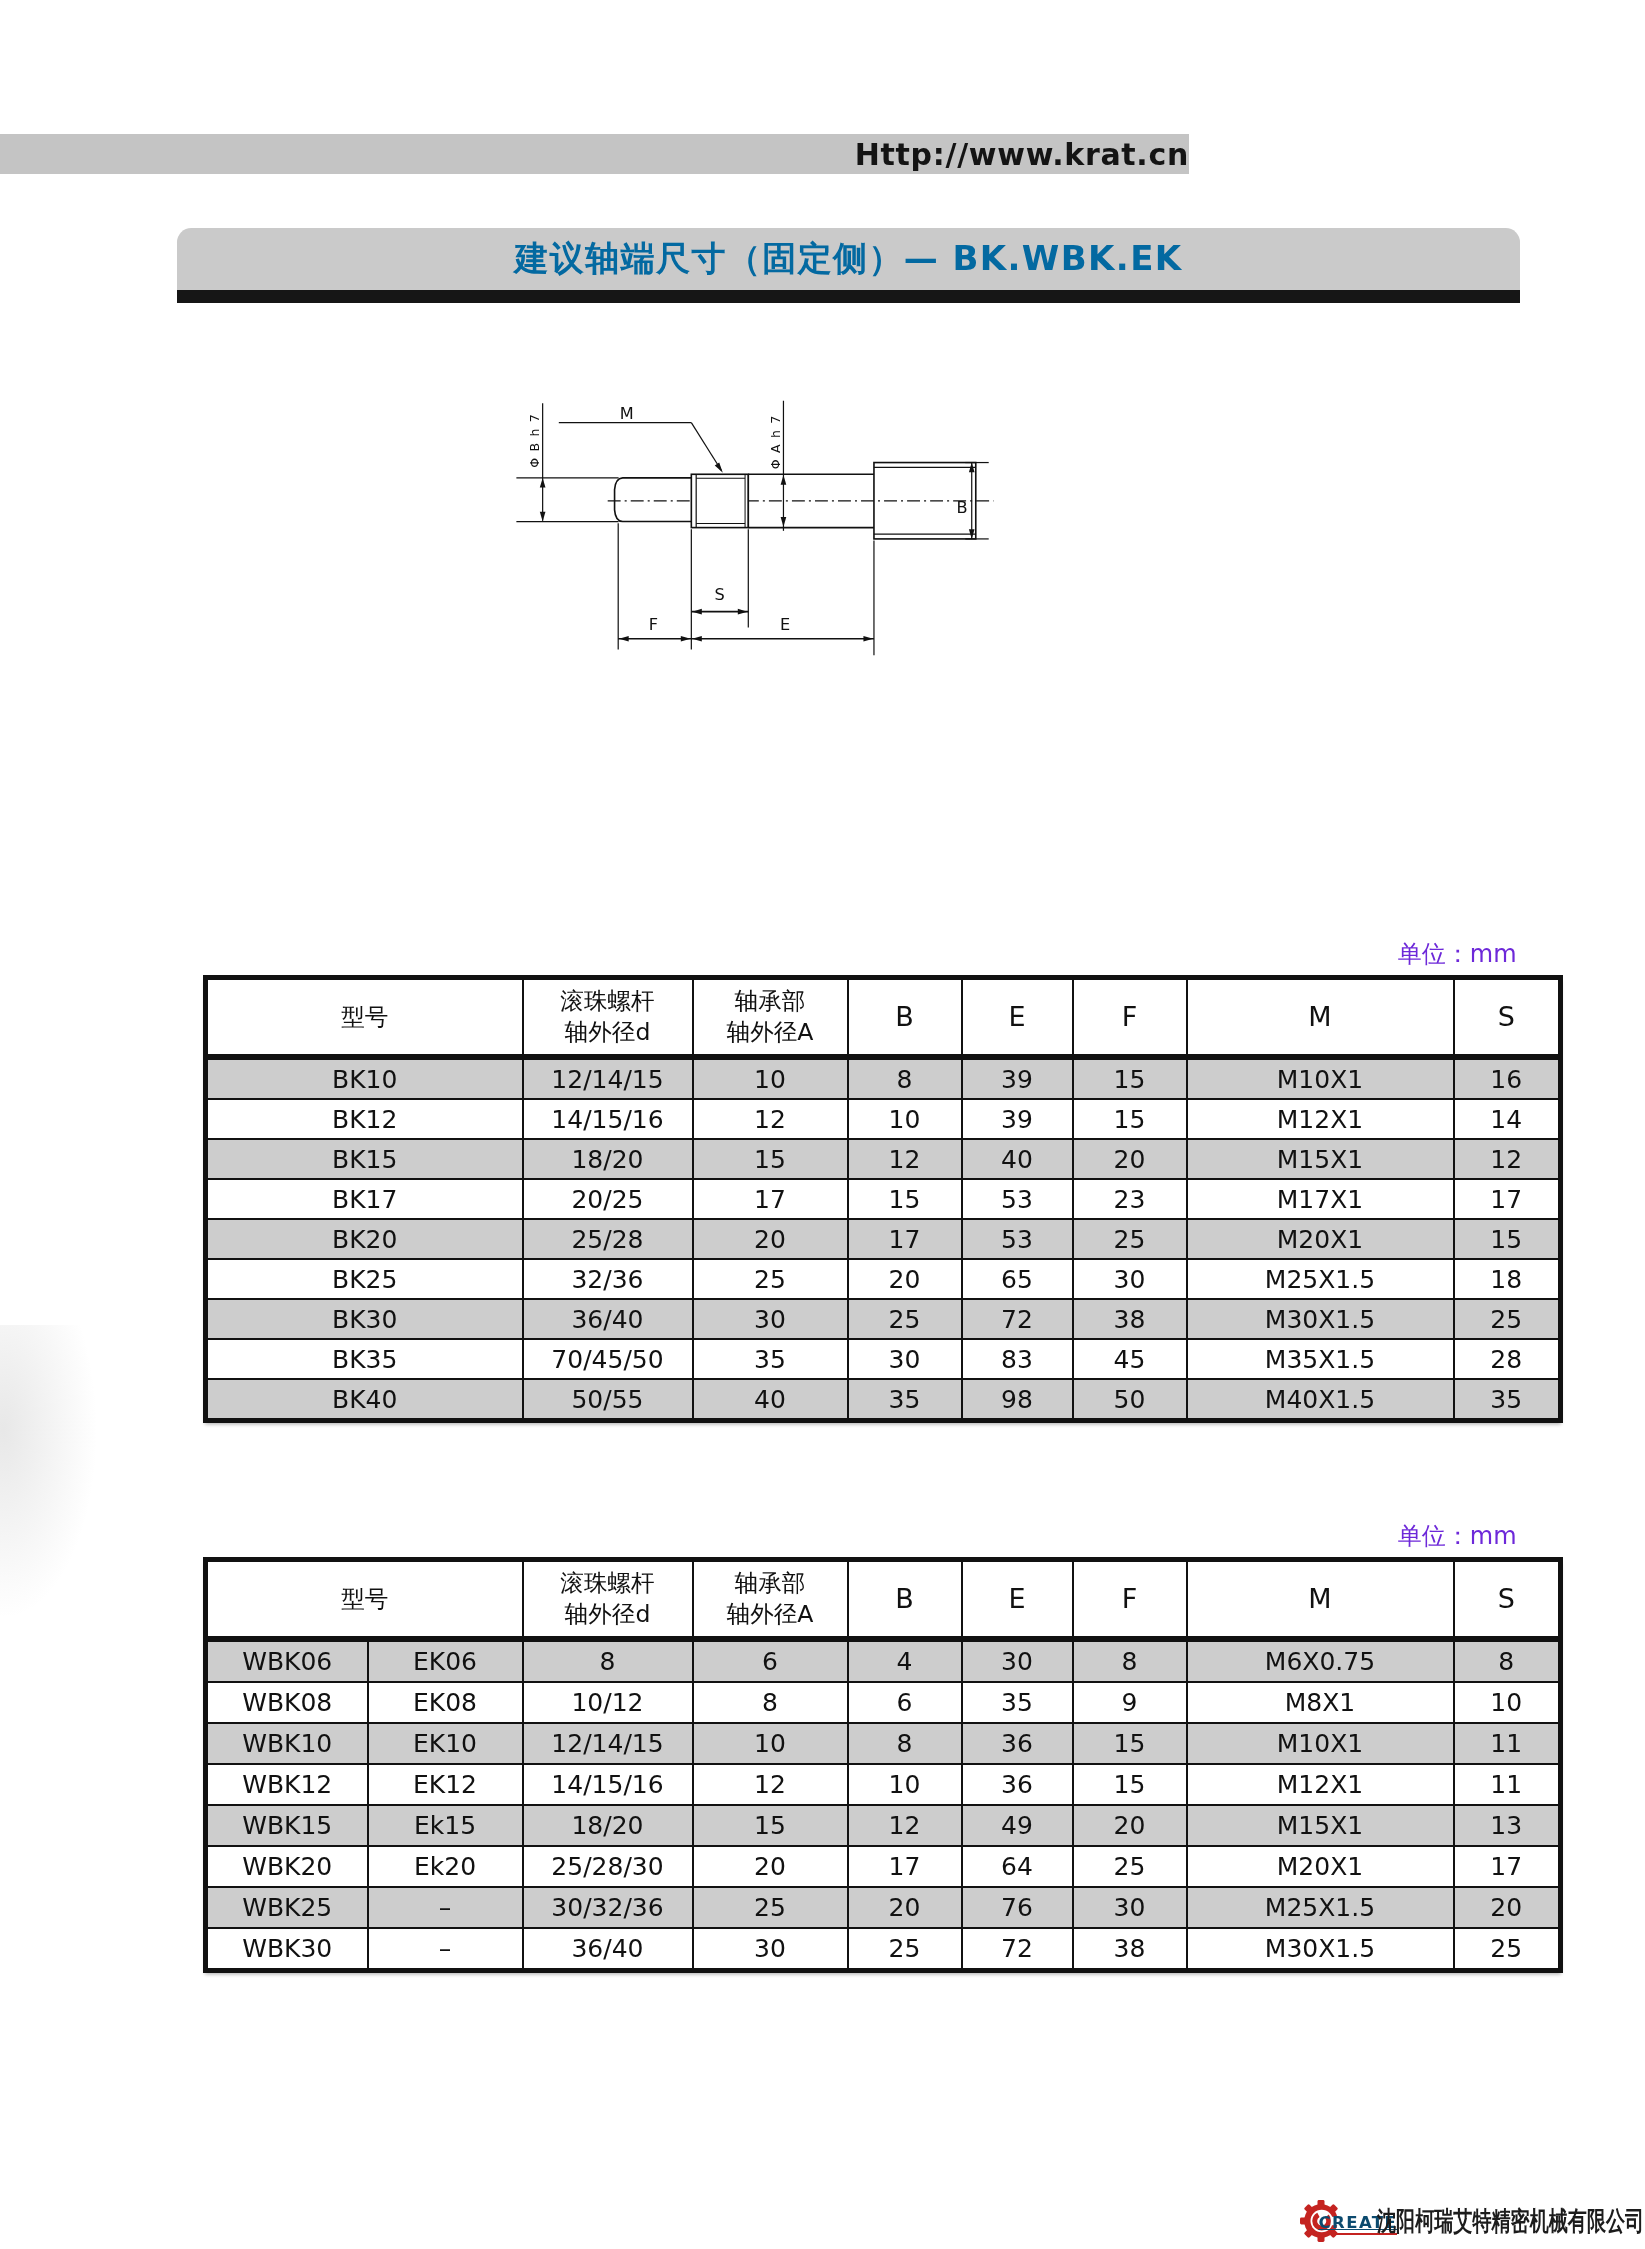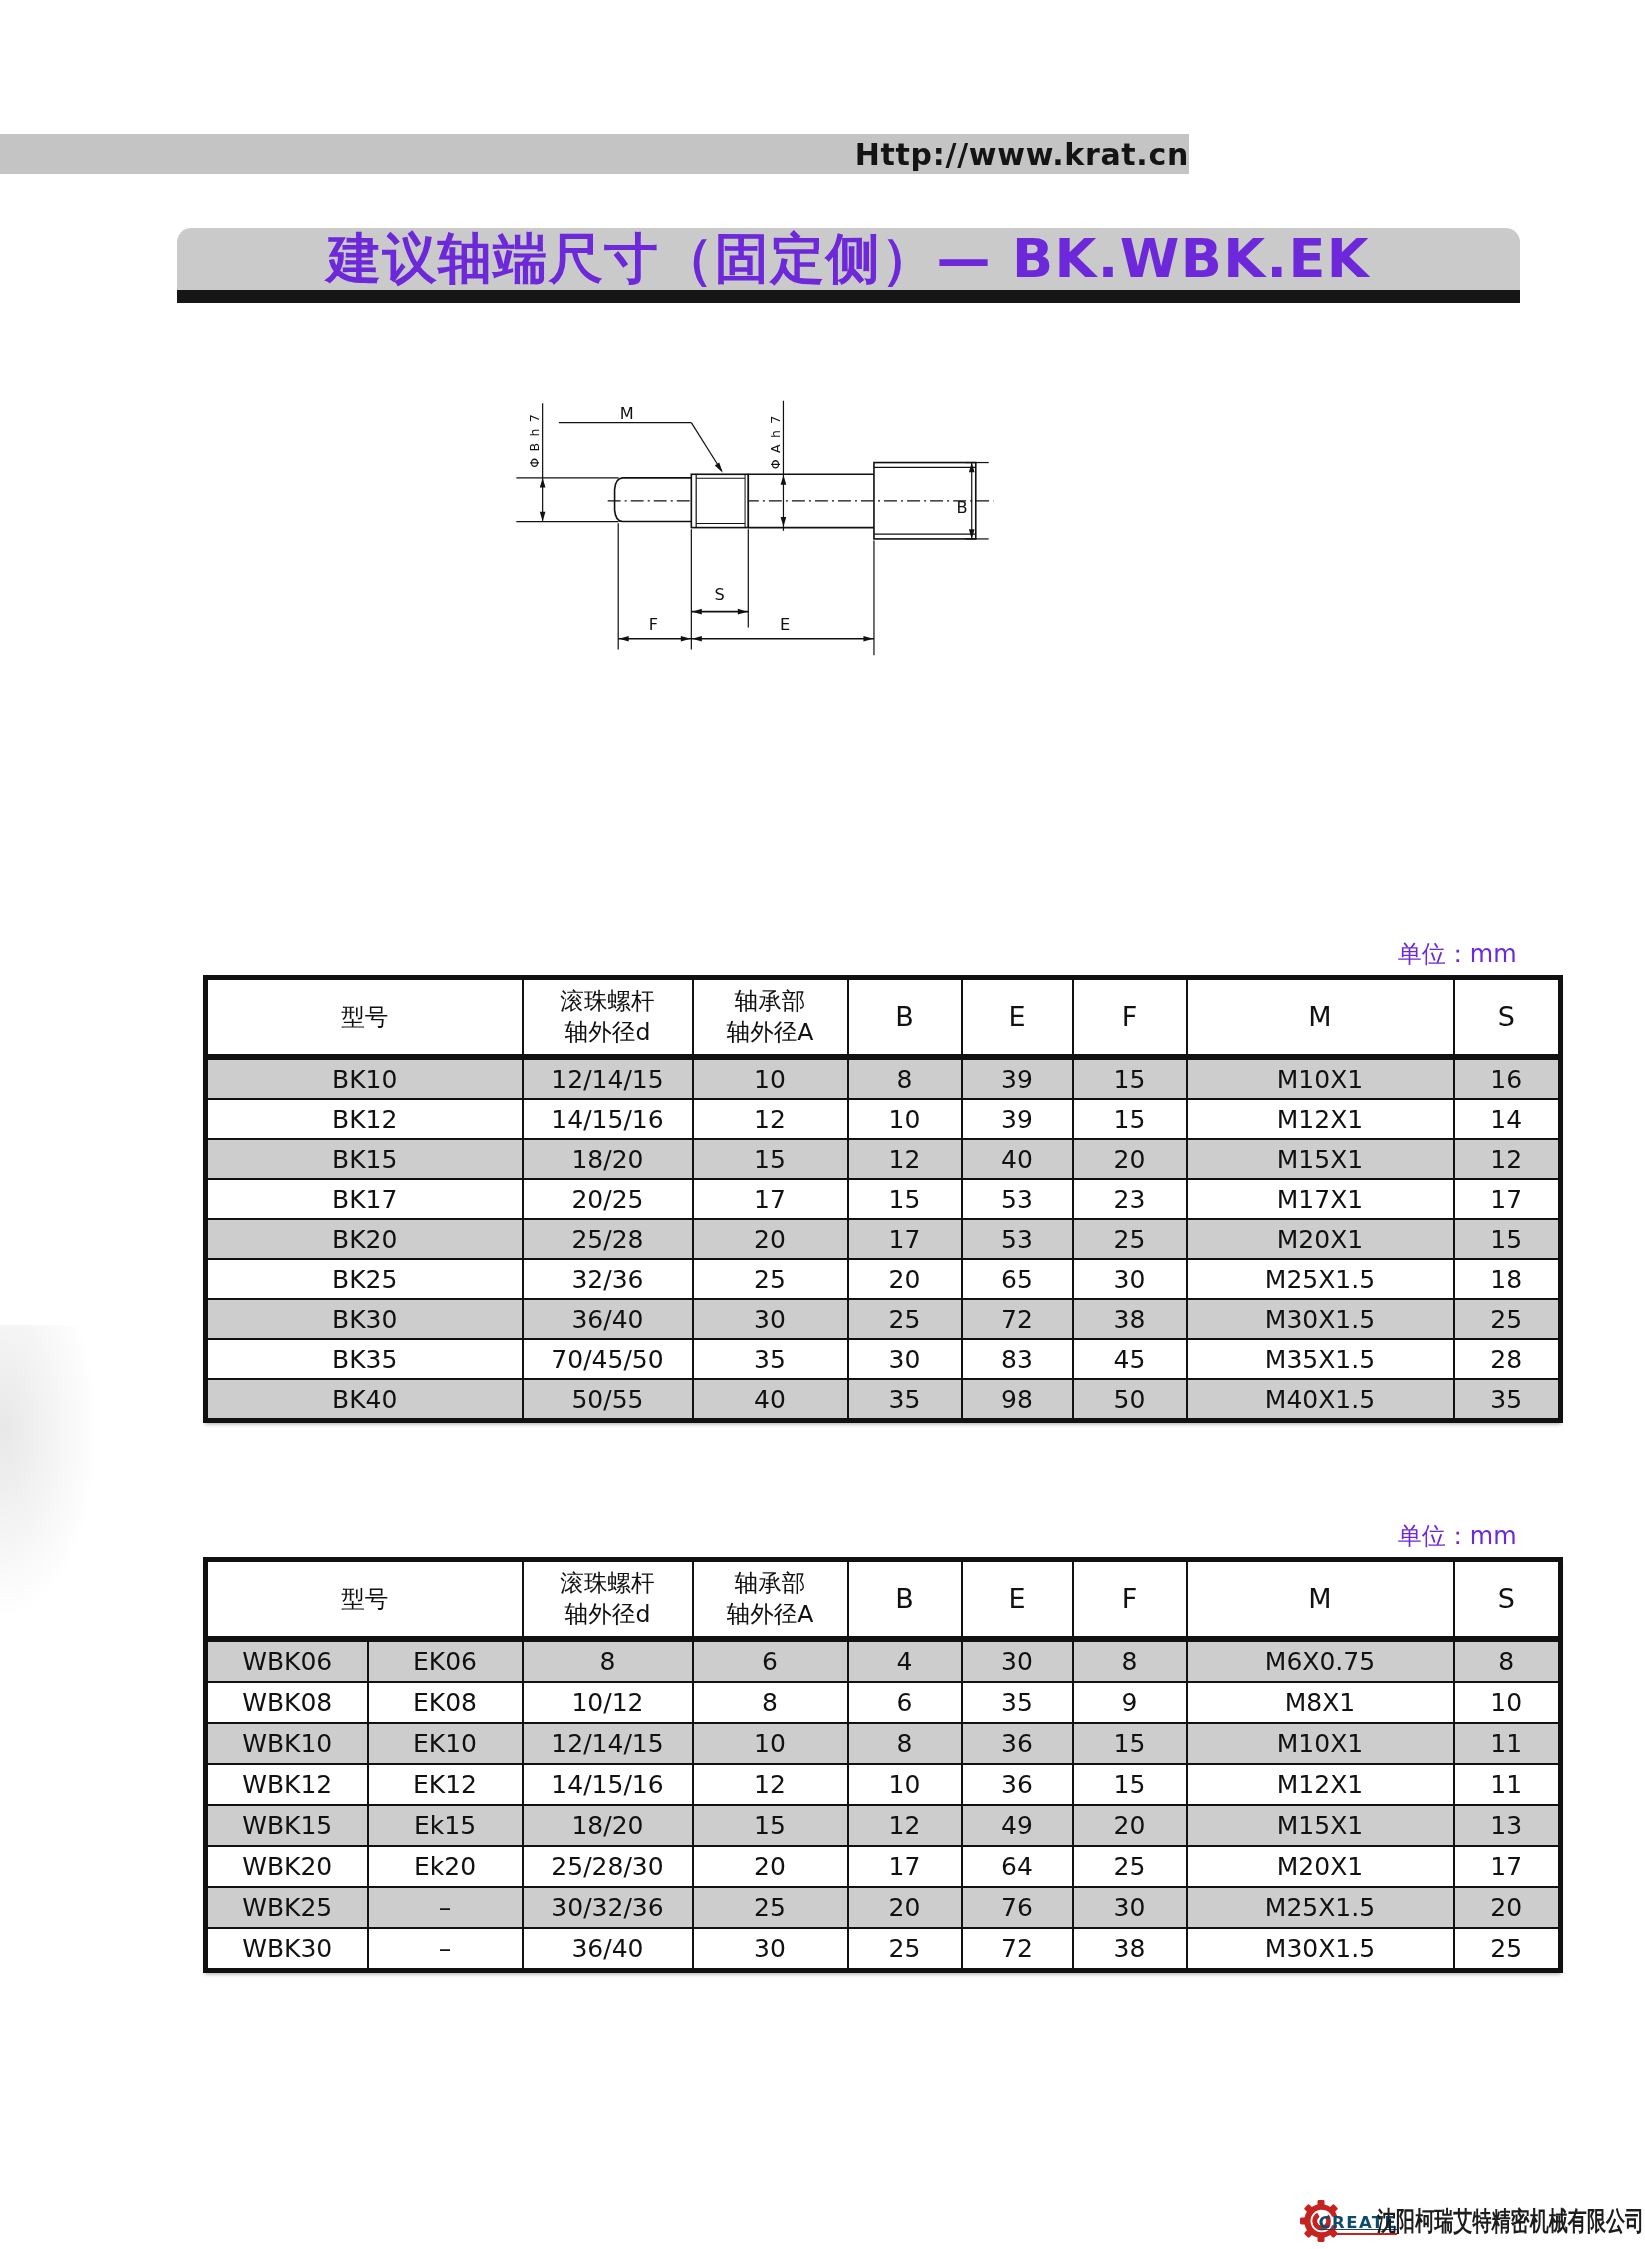--- a/index.html
+++ b/index.html
@@ -15,21 +15,21 @@
   }
   .url-bar span{margin-left:238px;font-size:30px;font-weight:600;letter-spacing:0.7px;color:#141414;}
   
   .title-bar{
     position:absolute;left:177px;top:228px;width:1343px;height:74px;
   }
   .title-bar .gray{
     position:absolute;left:0;top:0;width:100%;height:62px;background:#cacaca;
     border-radius:14.3px 14.3px 0 0;display:flex;align-items:center;justify-content:center;
   }
-  .title-bar .gray span{font-size:54px;font-weight:bold;color:#6d28d9;letter-spacing:1.4px;}
+  .title-bar .gray span{font-size:34px;font-weight:bold;color:#0369a1;letter-spacing:1.4px;}
   .title-bar .black{
     position:absolute;left:0;top:62px;width:100%;height:13px;background:#161616;
   }
   
   .diagram{position:absolute;left:387px;top:387px;width:1003px;height:501px;}
   
   .unit-label{
     position:absolute;width:1355px;left:163px;text-align:right;
     font-size:24px;color:#6d28d9;padding-right:1.4px;box-sizing:border-box;
   }

